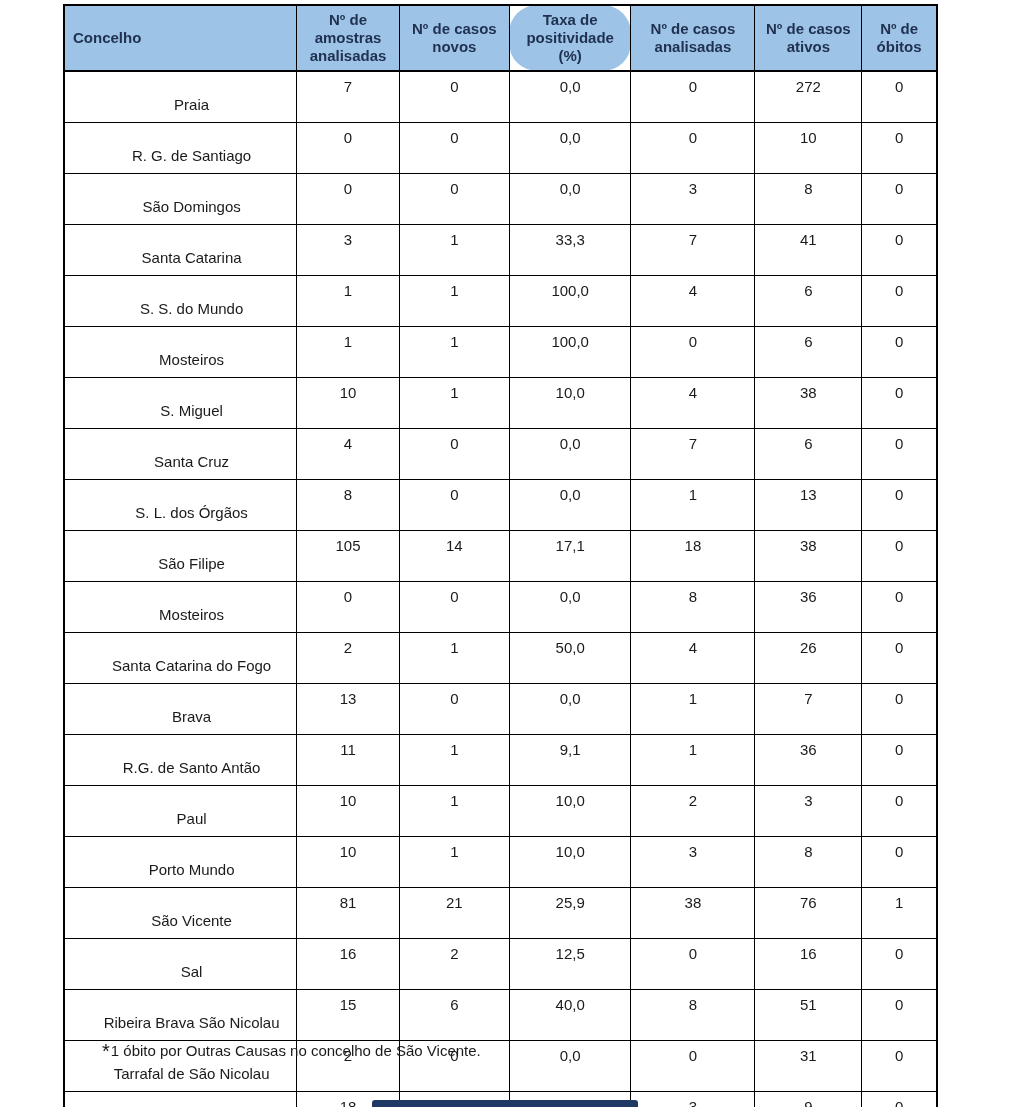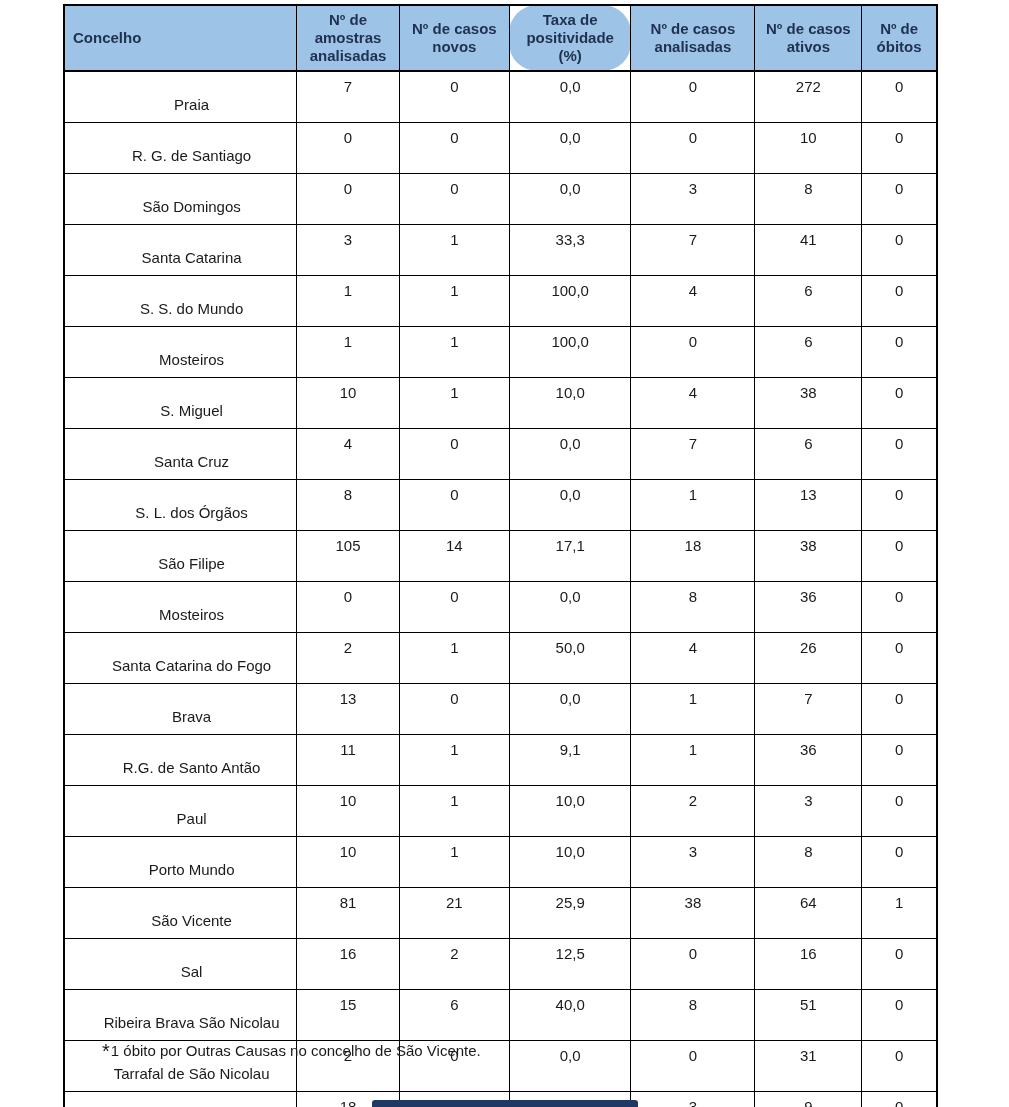--- a/index.html
+++ b/index.html
@@ -255,21 +255,21 @@
           <td class="col4 num">3</td>
           <td class="col5 num">8</td>
           <td class="col6 num">0</td>
         </tr>
         <tr>
           <td class="col0 name">São Vicente</td>
           <td class="col1 num">81</td>
           <td class="col2 num">21</td>
           <td class="col3 num">25,9</td>
           <td class="col4 num">38</td>
-          <td class="col5 num">64</td>
+          <td class="col5 num">76</td>
           <td class="col6 num">1</td>
         </tr>
         <tr>
           <td class="col0 name">Sal</td>
           <td class="col1 num">16</td>
           <td class="col2 num">2</td>
           <td class="col3 num">12,5</td>
           <td class="col4 num">0</td>
           <td class="col5 num">16</td>
           <td class="col6 num">0</td>

